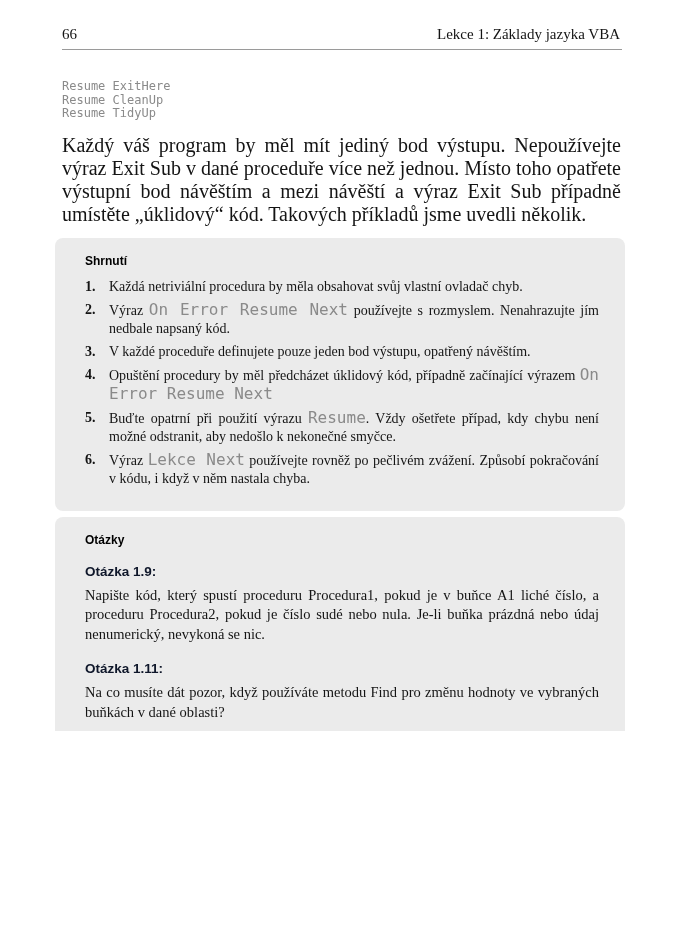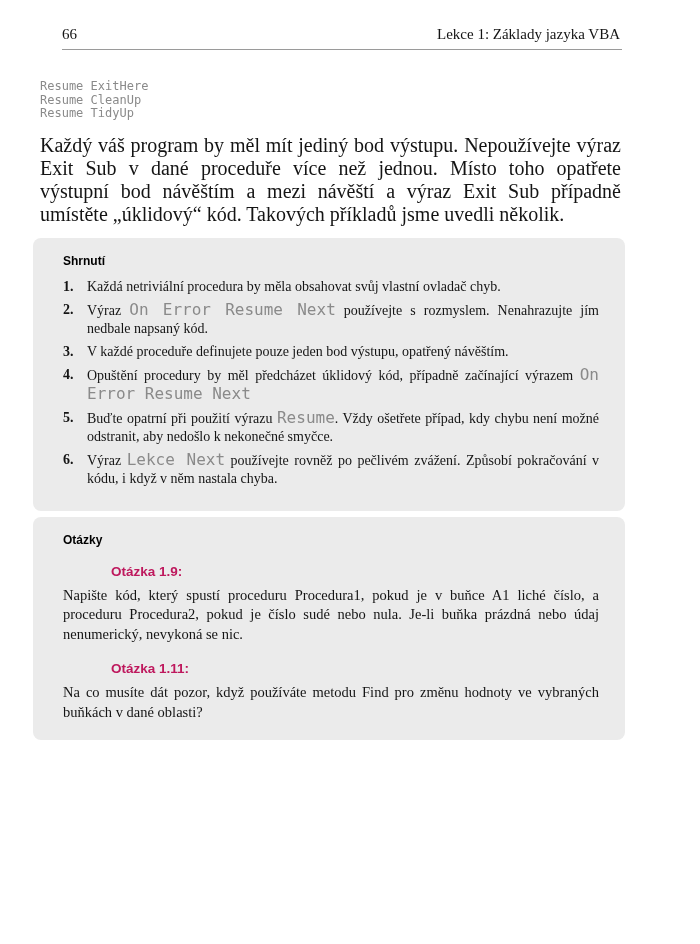--- a/index.html
+++ b/index.html
@@ -1,29 +1,29 @@
 <!DOCTYPE html>
 <html><head>
 <meta charset="utf-8">
 <style>
   * { margin:0; padding:0; box-sizing:border-box; }
   html,body { background:#ffffff; }
   .page {
-    width:700px; height:944px; background:#ffffff; position:relative;
+    width:700px; height:731px; background:#ffffff; position:relative;
     font-family:"Liberation Serif", serif; color:#141414; overflow:hidden;
     margin:0 auto;
   }
   .header-row {
     display:flex; justify-content:space-between; align-items:baseline;
     padding:26px 80px 0 62px; font-size:15px;
   }
   .header-rule {
     margin:6px 78px 0 62px; border-bottom:1px solid #9a9a9a; height:0;
   }
-  .content { padding:0 75px 0 33px; }
+  .content { padding:0 75px 0 55px; }
   .code-block {
     font-family:"DejaVu Sans Mono", monospace; font-size:12px; line-height:13.5px;
     color:#8a8a8a; margin:30px 0 0 7px; white-space:pre;
   }
   .intro {
     font-size:20px; line-height:23px; text-align:justify;
     margin:13px 4px 0 7px;
   }
   .gray-box {
     background:#ebebeb; border-radius:8px; margin-top:12px;
@@ -40,21 +40,21 @@
   }
   .sum-text {
     flex:1; font-size:14px; line-height:18px; text-align:justify;
   }
   .icode {
     font-family:"DejaVu Sans Mono", monospace; font-size:16px; color:#8a8a8a;
   }
   .q-item { margin-top:17px; }
   .q-label {
     font-family:"Liberation Sans", sans-serif; font-weight:bold;
-    font-size:13.5px; color:#be185d; margin-bottom:7px;margin-left:48px;
+    font-size:13.5px; color:#0f172a; margin-bottom:7px;
   }
   .q-text { font-size:14.5px; line-height:19.5px; text-align:justify; }
 </style>
 </head>
 <body>
 
 <div class="page">
 
   <div class="header-row">
     <span>66</span>

